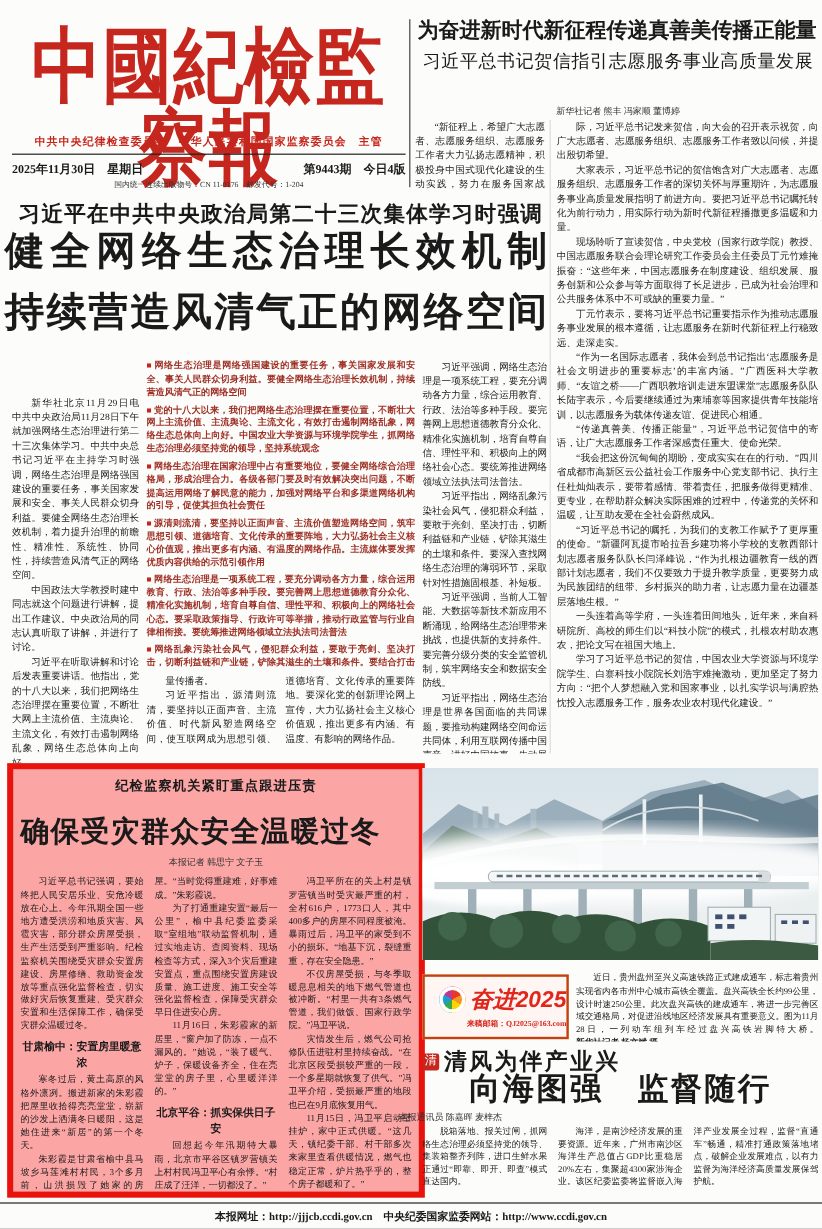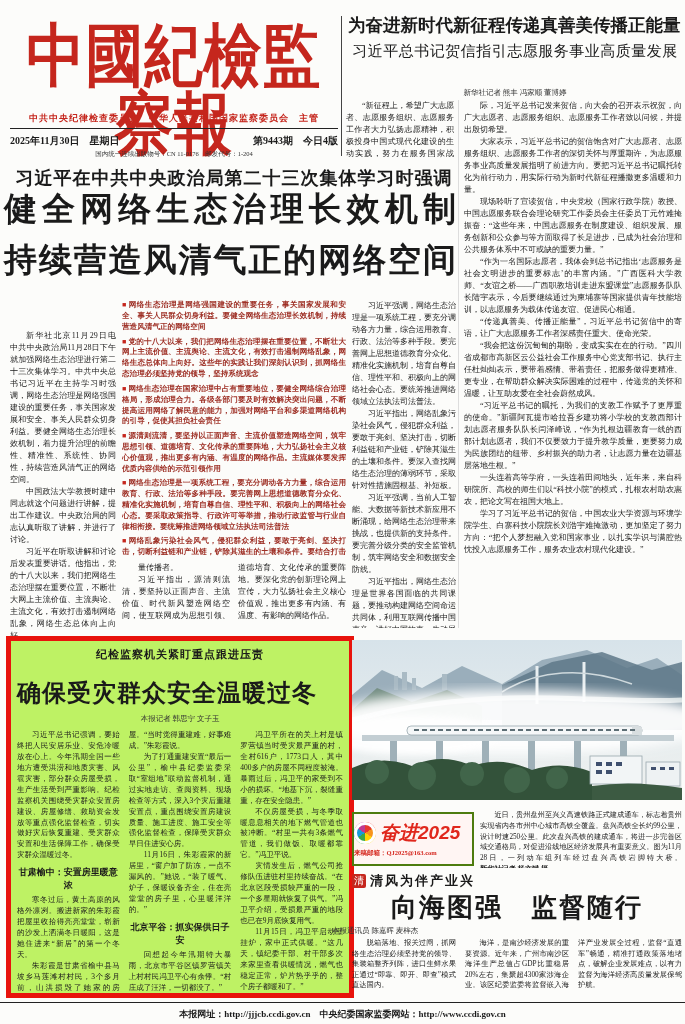--- a/index.html
+++ b/index.html
@@ -30,45 +30,45 @@
   .main-h1{left:4px;top:192px;width:452px;font-size:33px;font-weight:900;line-height:1.0;
     font-family:"Liberation Sans","DejaVu Sans",sans-serif;text-align:justify;text-align-last:justify;letter-spacing:0;}
   .main-h2{top:243px;}
   .main-col1{left:10px;top:300px;width:106px;height:328px;overflow:hidden;margin-top:30px;}
   .main-bullets{left:122px;top:300px;width:224px;height:256px;overflow:hidden;}
   .bullet{font-size:7.6px;line-height:1.42;text-align:justify;color:#9e3026;font-weight:bold;margin-bottom:4px;}
   .bullet::before{content:"■";color:#c5261d;margin-right:2px;font-size:7px;}
   .main-midbot{left:122px;top:562px;width:224px;height:66px;overflow:hidden;column-count:2;column-gap:8px;}
   .main-col4{left:352px;top:300px;width:104px;height:328px;overflow:hidden;}
   
-  .redbox{left:6px;top:636px;width:326px;height:344px;border:5px solid #e8130c;background:#bef264;padding:4px 6px;}
+  .redbox{left:6px;top:636px;width:326px;height:344px;border:5px solid #e8130c;background:#fca5a5;padding:4px 6px;}
   .rb-kicker{text-align:center;font-size:11px;font-weight:bold;letter-spacing:1px;margin-top:2px;}
   .rb-head{text-align:left;font-size:24px;font-weight:700;letter-spacing:1px;margin-top:15px;
     font-family:"Liberation Serif","DejaVu Serif",serif;}
   .rb-byline{text-align:center;font-size:7.5px;color:#333;margin-top:5px;}
   .rb-body{margin-top:6px;height:278px;overflow:hidden;column-count:3;column-gap:9px;}
   .rb-body .para{font-size:7.5px;line-height:1.46;}
   .colhead{font-size:9px;font-weight:bold;text-align:center;margin:5px 0 3px;}
   
   .photo{left:352px;top:640px;width:330px;height:160px;overflow:hidden;background:#dfe8ec;}
-  .cap-badge{left:352px;top:812px;width:118px;height:50px;border:2px solid #4d7c0f;background:#fff5f3;
-    display:flex;flex-direction:column;align-items:flex-start;justify-content:center;}
+  .cap-badge{left:352px;top:812px;width:118px;height:50px;border:2px solid #c2410c;background:#fff5f3;
+    display:flex;flex-direction:column;align-items:flex-end;justify-content:center;}
   .badge-row{display:flex;align-items:center;gap:4px;}
   .pinwheel{width:22px;height:22px;border-radius:50%;
     background:conic-gradient(#e8382c 0 60deg,#f7941d 0 120deg,#ffd400 0 180deg,#39a84a 0 240deg,#1a9cd8 0 300deg,#c0398f 0 360deg);
     box-shadow:inset 0 0 0 3px #fff;}
   .badge-title{color:#e0271c;font-size:19px;font-weight:900;font-style:italic;
     font-family:"Liberation Sans","DejaVu Sans",sans-serif;letter-spacing:0px;}
   .badge-sub{color:#d5261d;font-size:6.5px;margin-top:3px;font-weight:bold;}
   .photo-caption{left:480px;top:810px;width:202px;height:58px;overflow:hidden;}
   .photo-caption .cap{font-size:7.2px;line-height:1.5;text-align:justify;text-indent:2em;}
   .cap-credit{font-weight:bold;white-space:nowrap;}
   .col-tag{left:352px;top:872px;width:330px;display:flex;align-items:center;gap:4px;}
   .tag-icon{width:14px;height:14px;background:#c5261d;color:#fff;font-size:10px;line-height:14px;text-align:center;border-radius:2px;}
-  .tag-text{font-size:13px;font-weight:bold;letter-spacing:2px;}
+  .tag-text{font-size:19px;font-weight:bold;letter-spacing:2px;}
   .ns-head{left:352px;top:890px;width:330px;text-align:center;font-size:26px;font-weight:700;letter-spacing:2px;}
   .ns-byline{left:332px;top:926px;width:330px;text-align:left;font-size:7.5px;color:#333;}
   .ns-body{left:352px;top:938px;width:330px;height:62px;overflow:hidden;column-count:3;column-gap:9px;}
   .ns-body .para{font-size:7.3px;line-height:1.45;}
   
   .footer-rule{left:0;top:1002px;width:685px;border-top:1px solid #222;}
   .footer-text{left:0;top:1008px;width:685px;text-align:center;font-size:9px;font-weight:bold;}
 </style>
 </head>
 <body>
@@ -89,40 +89,41 @@
   <div class="abs tr-head">为奋进新时代新征程传递真善美传播正能量</div>
   <div class="abs tr-sub">习近平总书记贺信指引志愿服务事业高质量发展</div>
   <div class="abs tr-byline">新华社记者 熊丰 冯家顺 董博婷</div>
   <div class="abs tr-cola smalltext">
       <div class="para">“新征程上，希望广大志愿者、志愿服务组织、志愿服务工作者大力弘扬志愿精神，积极投身中国式现代化建设的生动实践，努力在服务国家战略、服务百姓民生、服务社会治理中传递真善美、传播正能量，为强国建设、民族复兴伟业贡献志愿服务力量。”</div>
     </div>
   <div class="abs tr-colb smalltext">
       <div class="para">际，习近平总书记发来贺信，向大会的召开表示祝贺，向广大志愿者、志愿服务组织、志愿服务工作者致以问候，并提出殷切希望。</div>
       <div class="para">大家表示，习近平总书记的贺信饱含对广大志愿者、志愿服务组织、志愿服务工作者的深切关怀与厚重期许，为志愿服务事业高质量发展指明了前进方向。要把习近平总书记嘱托转化为前行动力，用实际行动为新时代新征程播撒更多温暖和力量。</div>
       <div class="para">现场聆听了宣读贺信，中央党校（国家行政学院）教授、中国志愿服务联合会理论研究工作委员会主任委员丁元竹难掩振奋：“这些年来，中国志愿服务在制度建设、组织发展、服务创新和公众参与等方面取得了长足进步，已成为社会治理和公共服务体系中不可或缺的重要力量。”</div>
+      <div class="para">丁元竹表示，要将习近平总书记重要指示作为推动志愿服务事业发展的根本遵循，让志愿服务在新时代新征程上行稳致远、走深走实。</div>
       <div class="para">“作为一名国际志愿者，我体会到总书记指出‘志愿服务是社会文明进步的重要标志’的丰富内涵。”广西医科大学教师、“友谊之桥——广西职教培训走进东盟课堂”志愿服务队队长陆宇表示，今后要继续通过为柬埔寨等国家提供青年技能培训，以志愿服务为载体传递友谊、促进民心相通。</div>
       <div class="para">“传递真善美、传播正能量”，习近平总书记贺信中的寄语，让广大志愿服务工作者深感责任重大、使命光荣。</div>
       <div class="para">“我会把这份沉甸甸的期盼，变成实实在在的行动。”四川省成都市高新区云公益社会工作服务中心党支部书记、执行主任杜灿灿表示，要带着感情、带着责任，把服务做得更精准、更专业，在帮助群众解决实际困难的过程中，传递党的关怀和温暖，让互助友爱在全社会蔚然成风。</div>
       <div class="para">“习近平总书记的嘱托，为我们的支教工作赋予了更厚重的使命。”新疆阿瓦提市哈拉吾乡建功将小学校的支教西部计划志愿者服务队队长闫泽峰说，“作为扎根边疆教育一线的西部计划志愿者，我们不仅要致力于提升教学质量，更要努力成为民族团结的纽带、乡村振兴的助力者，让志愿力量在边疆基层落地生根。”</div>
       <div class="para">一头连着高等学府，一头连着田间地头，近年来，来自科研院所、高校的师生们以“科技小院”的模式，扎根农村助农惠农，把论文写在祖国大地上。</div>
       <div class="para">学习了习近平总书记的贺信，中国农业大学资源与环境学院学生、白寨科技小院院长刘浩宇难掩激动，更加坚定了努力方向：“把个人梦想融入党和国家事业，以扎实学识与满腔热忱投入志愿服务工作，服务农业农村现代化建设。”</div>
     </div>
 
   <div class="abs main-kicker">习近平在中共中央政治局第二十三次集体学习时强调</div>
   <div class="abs main-h1">健全网络生态治理长效机制</div>
   <div class="abs main-h1 main-h2">持续营造风清气正的网络空间</div>
   <div class="abs main-col1">
       <div class="para">新华社北京11月29日电　中共中央政治局11月28日下午就加强网络生态治理进行第二十三次集体学习。中共中央总书记习近平在主持学习时强调，网络生态治理是网络强国建设的重要任务，事关国家发展和安全、事关人民群众切身利益。要健全网络生态治理长效机制，着力提升治理的前瞻性、精准性、系统性、协同性，持续营造风清气正的网络空间。</div>
       <div class="para">中国政法大学教授时建中同志就这个问题进行讲解，提出工作建议。中央政治局的同志认真听取了讲解，并进行了讨论。</div>
       <div class="para">习近平在听取讲解和讨论后发表重要讲话。他指出，党的十八大以来，我们把网络生态治理摆在重要位置，不断壮大网上主流价值、主流舆论、主流文化，有效打击遏制网络乱象，网络生态总体向上向好。</div>
       <div class="para">习近平强调，网络生态治理在国家治理中占有重要地位，要在党中央集中统一领导下，健全网络综合治理格局，形成治理合力。各级各部门要强化管网治网的政治责任和领导责任，及时有效解决突出问题，不断提高运用网络了解民意、开展工作的能力。要加强对网络平台、自媒体等多类渠道网络机构的引导，促使其担负社会责任，自觉成为正能</div>
     </div>
   <div class="abs main-bullets">
       <div class="bullet">网络生态治理是网络强国建设的重要任务，事关国家发展和安全、事关人民群众切身利益。要健全网络生态治理长效机制，持续营造风清气正的网络空间</div>
-      <div class="bullet">党的十八大以来，我们把网络生态治理摆在重要位置，不断壮大网上主流价值、主流舆论、主流文化，有效打击遏制网络乱象，网络生态总体向上向好。这些年的实践让我们深刻认识到，抓网络生态治理必须坚持党的领导，坚持系统观念</div>
+      <div class="bullet">党的十八大以来，我们把网络生态治理摆在重要位置，不断壮大网上主流价值、主流舆论、主流文化，有效打击遏制网络乱象，网络生态总体向上向好。中国农业大学资源与环境学院学生，抓网络生态治理必须坚持党的领导，坚持系统观念</div>
       <div class="bullet">网络生态治理在国家治理中占有重要地位，要健全网络综合治理格局，形成治理合力。各级各部门要及时有效解决突出问题，不断提高运用网络了解民意的能力，加强对网络平台和多渠道网络机构的引导，促使其担负社会责任</div>
       <div class="bullet">源清则流清，要坚持以正面声音、主流价值塑造网络空间，筑牢思想引领、道德培育、文化传承的重要阵地，大力弘扬社会主义核心价值观，推出更多有内涵、有温度的网络作品。主流媒体要发挥优质内容供给的示范引领作用</div>
       <div class="bullet">网络生态治理是一项系统工程，要充分调动各方力量，综合运用教育、行政、法治等多种手段。要完善网上思想道德教育分众化、精准化实施机制，培育自尊自信、理性平和、积极向上的网络社会心态。要采取政策指导、行政许可等举措，推动行政监管与行业自律相衔接。要统筹推进网络领域立法执法司法普法</div>
       <div class="bullet">网络乱象污染社会风气，侵犯群众利益，要敢于亮剑、坚决打击，切断利益链和产业链，铲除其滋生的土壤和条件。要结合打击网络乱象，深入查找网络生态治理的薄弱环节，采取针对性措施固根基、补短板</div>
     </div>
   <div class="abs main-midbot">
       <div class="para">量传播者。</div>
       <div class="para">习近平指出，源清则流清，要坚持以正面声音、主流价值、时代新风塑造网络空间，使互联网成为思想引领、道德培育、文化传承的重要阵地。要深化党的创新理论网上宣传，大力弘扬社会主义核心价值观，推出更多有内涵、有温度、有影响的网络作品。</div>
     </div>
   <div class="abs main-col4">
@@ -139,21 +140,21 @@
     <div class="rb-body">
         <div class="para">习近平总书记强调，要始终把人民安居乐业、安危冷暖放在心上。今年汛期全国一些地方遭受洪涝和地质灾害、风雹灾害，部分群众房屋受损，生产生活受到严重影响。纪检监察机关围绕受灾群众安置房建设、房屋修缮、救助资金发放等重点强化监督检查，切实做好灾后恢复重建、受灾群众安置和生活保障工作，确保受灾群众温暖过冬。</div>
         <div class="colhead">甘肃榆中：安置房里暖意浓</div>
         <div class="para">寒冬过后，黄土高原的风格外凛冽。搬进新家的朱彩霞把屋里收拾得亮亮堂堂，崭新的沙发上洒满冬日暖阳，这是她住进来“新居”的第一个冬天。</div>
         <div class="para">朱彩霞是甘肃省榆中县马坡乡马莲滩村村民，3个多月前，山洪损毁了她家的房屋。“当时觉得重建难，好事难成。”朱彩霞说。</div>
         <div class="para">为了打通重建安置“最后一公里”，榆中县纪委监委采取“室组地”联动监督机制，通过实地走访、查阅资料、现场检查等方式，深入3个灾后重建安置点，重点围绕安置房建设质量、施工进度、施工安全等强化监督检查，保障受灾群众早日住进安心房。</div>
         <div class="para">11月16日，朱彩霞家的新居里，“窗户加了防冻，一点不漏风的。”她说，“装了暖气、炉子，保暖设备齐全，住在亮堂堂的房子里，心里暖洋洋的。”</div>
         <div class="colhead">北京平谷：抓实保供日子安</div>
         <div class="para">回想起今年汛期特大暴雨，北京市平谷区镇罗营镇关上村村民冯卫平心有余悸。“村庄成了汪洋，一切都没了。”</div>
         <div class="para">冯卫平所在的关上村是镇罗营镇当时受灾最严重的村，全村616户，1773口人，其中400多户的房屋不同程度被淹。暴雨过后，冯卫平的家受到不小的损坏。“地基下沉，裂缝重重，存在安全隐患。”</div>
-        <div class="para">不仅房屋受损，与冬季取暖息息相关的地下燃气管道也被冲断。“村里一共有3条燃气管道，我们做饭、取暖都靠它。”冯卫平说。</div>
+        <div class="para">不仅房屋受损，与冬季取暖息息相关的地下燃气管道也被冲断。“村里一共有3条燃气管道，我们做饭、国家行政学院。”冯卫平说。</div>
         <div class="para">灾情发生后，燃气公司抢修队伍进驻村里持续奋战。“在北京区段受损较严重的一段，一个多星期就恢复了供气。”冯卫平介绍，受损最严重的地段也已在9月底恢复用气。</div>
         <div class="para">11月15日，冯卫平启动壁挂炉，家中正式供暖。“这几天，镇纪委干部、村干部多次来家里查看供暖情况，燃气也稳定正常，炉片热乎乎的，整个房子都暖和了。”</div>
       </div>
   </div>
 
   <div class="abs photo">
     <svg width="330" height="160" viewBox="0 0 330 160">
       <defs>
         <linearGradient id="sky" x1="0" y1="0" x2="0" y2="1">
           <stop offset="0" stop-color="#d7e3ea"></stop>

